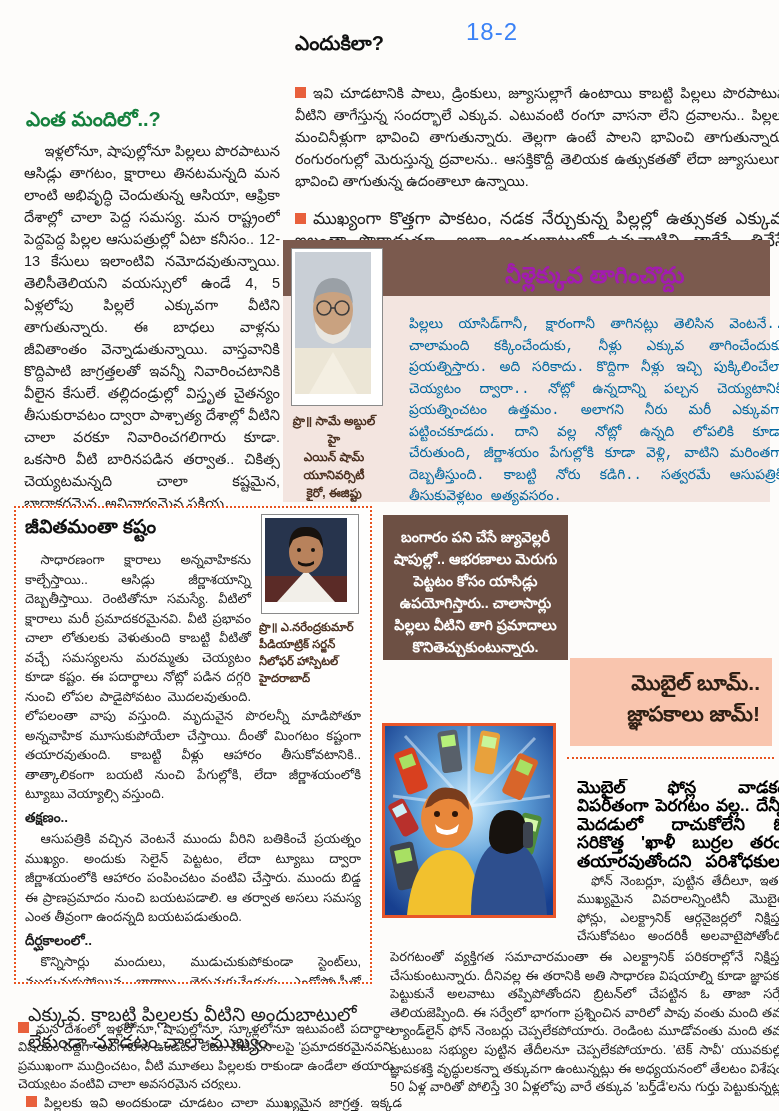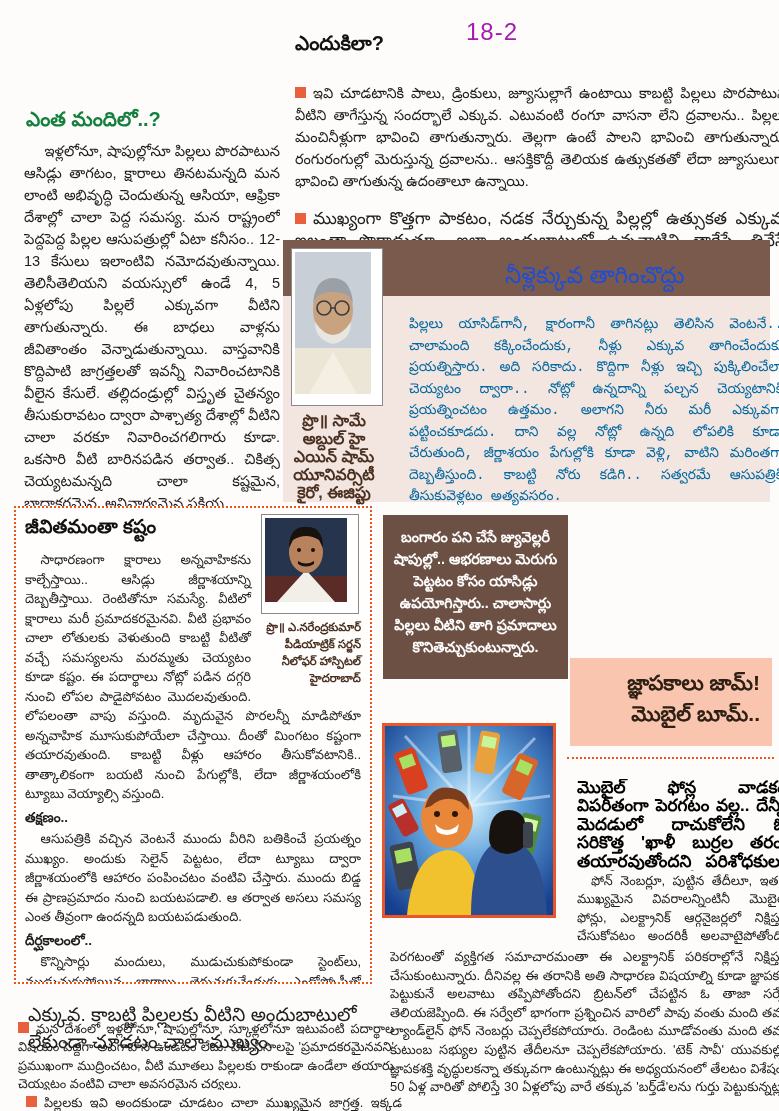--- a/index.html
+++ b/index.html
@@ -4,58 +4,58 @@
 <style>
   html,body{margin:0;padding:0;background:#e8e8e8;}
   #page{position:relative;width:779px;height:1111px;background:#fdfcfa;margin:0 auto;
         overflow:hidden;font-family:"Liberation Sans",sans-serif;color:#1c1c1c;}
   .abs{position:absolute;}
   .jtext{text-align:justify;overflow:hidden;}
   h1,h2,h3,p{margin:12px;padding:0;font-weight:normal;}
 
   
   .why-heading{left:283px;top:20px;font-size:20px;font-weight:bold;color:#111;}
-  .page-num{left:466px;top:18px;font-size:24px;color:#a21caf;letter-spacing:1px;}
+  .page-num{left:466px;top:18px;font-size:24px;color:#3b82f6;letter-spacing:1px;}
   .howmany-heading{left:14px;top:96px;font-size:20px;font-weight:bold;color:#15803d;}
 
   
   .howmany-body{left:12px;top:128px;width:256px;height:374px;font-size:14.6px;line-height:22px;text-indent:1.4em;}
   .why-b1{left:283px;top:70px;width:492px;height:136px;font-size:14.4px;line-height:22px;}
   .why-b2{left:283px;top:196px;width:492px;height:44px;font-size:17px;line-height:22px;}
   .bullet{display:inline-block;width:11px;height:11px;background:#e8603c;margin-right:7px;vertical-align:baseline;}
 
   
   .water-box{left:283px;top:240px;width:487px;height:262px;background:#f3e5e0;}
   .water-header{position:absolute;left:0;top:0;width:100%;height:56px;background:#7b5a4e;}
-  .water-heading{position:absolute;left:210px;top:10px;font-size:23px;font-weight:normal;color:#1d4ed8;}
+  .water-heading{position:absolute;left:210px;top:10px;font-size:23px;font-weight:bold;color:#a21caf;}
   .water-photo{position:absolute;left:8px;top:8px;width:84px;height:150px;background:#fff;
                border:1px solid #8a8a8a;padding:3px;}
   .water-caption{position:absolute;left:2px;top:172px;width:98px;text-align:center;
-                 font-size:16px;font-weight:bold;color:#4a3020;line-height:18px;}
+                 font-size:12px;font-weight:bold;color:#4a3020;line-height:18px;}
   .water-body{position:absolute;left:114px;top:62px;width:374px;height:194px;
               font-size:13.8px;line-height:21.5px;color:#0369a1;text-align:justify;overflow:hidden;font-family:Liberation Mono, monospace;}
 
   
   .hardlife-box{left:14px;top:506px;width:358px;height:478px;border:2px dotted #e8531f;
                 background:#fffefd;box-sizing:border-box;padding:6px 9px;overflow:hidden;}
   .hardlife-heading{font-size:19px;font-weight:bold;color:#111;margin:2px 0 8px 0;}
   .hl-photowrap{float:right;width:102px;margin:0 0 4px 8px;}
   .hl-photo{width:90px;height:92px;background:#fff;border:1px solid #8a8a8a;padding:3px;margin:0 auto;}
-  .hl-caption{text-align:right;font-size:11.5px;font-weight:bold;color:#4a3020;line-height:17px;margin-top:5px;}
+  .hl-caption{text-align:left;font-size:11.5px;font-weight:bold;color:#4a3020;line-height:17px;margin-top:5px;}
   .hl-text{font-size:13px;line-height:19.5px;text-align:justify;}
   .hl-sub{font-size:13.5px;font-weight:bold;margin:4px 0 2px 0;}
   .hl-p{margin:0 0 3px 0;text-indent:1.2em;}
 
   
   .cont-line{left:16px;top:989px;width:362px;font-size:19px;line-height:27px;}
   .bullet3{left:6px;top:1008px;width:376px;height:70px;font-size:12.8px;line-height:18.4px;}
   .bullet4{left:14px;top:1082px;width:376px;height:40px;font-size:12.8px;line-height:18.4px;}
 
   
-  .quote-box{left:383px;top:515px;width:185px;height:164px;background:#6d5044;color:#fff;
+  .quote-box{left:383px;top:515px;width:185px;height:145px;background:#6d5044;color:#fff;
              box-sizing:border-box;padding:11px 9px;text-align:center;
              font-size:14.3px;font-weight:600;line-height:22px;overflow:hidden;}
 
   
   .phones-img{left:382px;top:723px;width:168px;height:189px;border:3px solid #e8562a;background:#1e4fa0;}
 
   
   .mobile-box{left:570px;top:658px;width:202px;height:88px;background:#f9c5ae;box-sizing:border-box;
               padding:9px 12px 0 0;text-align:right;font-size:21px;font-weight:bold;
               color:#2f2015;line-height:31px;}
@@ -194,22 +194,22 @@
       <circle cx="52" cy="88" r="3" fill="#2c1608"></circle>
         <circle cx="70" cy="88" r="3" fill="#2c1608"></circle>
       <path d="M22 189 Q28 128 62 124 Q92 124 96 189 Z" fill="#f2c12e"></path>
       <path d="M86 189 Q86 118 122 112 Q158 118 162 189 Z" fill="#2e4f8e"></path>
       <path d="M104 112 Q104 84 124 84 Q142 84 142 110 Q142 126 122 128 Q104 126 104 112 Z" fill="#17120e"></path>
       <rect x="138" y="96" width="10" height="26" rx="4" fill="#3d4450"></rect>
     </svg>
   </div>
 
   <div class="abs mobile-box">
+    <div>మొబైల్ బూమ్..</div>
     <div>జ్ఞాపకాలు జామ్!</div>
-    <div>మొబైల్ బూమ్..</div>
   </div>
   <div class="abs mobile-divider"></div>
 
   <p class="abs jtext mobile-intro">మొబైల్ ఫోన్ల వాడకం విపరీతంగా పెరగటం వల్ల.. దేన్నీ మెదడులో దాచుకోలేని ఓ సరికొత్త 'ఖాళీ బుర్రల తరం' తయారవుతోందని పరిశోధకులు ఆందోళన వ్యక్తం చేస్తున్నారు.</p>
   <p class="abs jtext mobile-body">ఫోన్ నెంబర్లూ, పుట్టిన తేదీలూ, ఇతర ముఖ్యమైన వివరాలన్నింటినీ మొబైల్ ఫోన్లు, ఎలక్ట్రానిక్ ఆర్గనైజర్లలో నిక్షిప్తం చేసుకోవటం అందరికీ అలవాటైపోతోంది. దీని వల్ల చాలామంది తమ సొంతింటి ల్యాండ్‌లైన్ ఫోన్ నెంబర్లను సైతం మర్చిపోతున్నారని తాజా అధ్యయనంలో తేలింది. ప్రస్తుత యువతరంలో మొబైల్ బూమ్</p>
   <p class="abs jtext mobile-bottom">పెరగటంతో వ్యక్తిగత సమాచారమంతా ఈ ఎలక్ట్రానిక్ పరికరాల్లోనే నిక్షిప్తం చేసుకుంటున్నారు. దీనివల్ల ఈ తరానికి అతి సాధారణ విషయాల్ని కూడా జ్ఞాపకం పెట్టుకునే అలవాటు తప్పిపోతోందని బ్రిటన్‌లో చేపట్టిన ఓ తాజా సర్వే తెలియజెప్పింది. ఈ సర్వేలో భాగంగా ప్రశ్నించిన వారిలో పావు వంతు మంది తమ ల్యాండ్‌లైన్ ఫోన్ నెంబర్లు చెప్పలేకపోయారు. రెండింట మూడోవంతు మంది తమ కుటుంబ సభ్యుల పుట్టిన తేదీలనూ చెప్పలేకపోయారు. 'టెక్ సావీ' యువకుల్లో జ్ఞాపకశక్తి వృద్ధులకన్నా తక్కువగా ఉంటున్నట్లు ఈ అధ్యయనంలో తేలటం విశేషం. 50 ఏళ్ల వారితో పోలిస్తే 30 ఏళ్లలోపు వారే తక్కువ 'బర్త్‌డే'లను గుర్తు పెట్టుకున్నట్లు తేలింది. ఇలాంటి కీలకమైన తేదీలు, సంఖ్యలు అవసరమైనప్పుడు.. తాము మొబైల్స్, ఎలక్ట్రానిక్ ఆర్గనైజర్లపై ఆధారపడుతున్నట్లు రెండింట మూడోవంతు మంది స్పష్టం చేయటం విశేషమని ట్రినిటీ కాలేజీ(బ్రిటన్) పరిశోధకులు ప్రొఫెసర్ ఇయాన్ రాబర్ట్సన్ అంటున్నారు. దీనర్థం ఇప్పుడు మన మెదళ్లు.. మన జేబుల్లో, సంచుల్లో ఉంటున్నాయనేనా..?</p>
 
 </div>
 
 </body></html>

